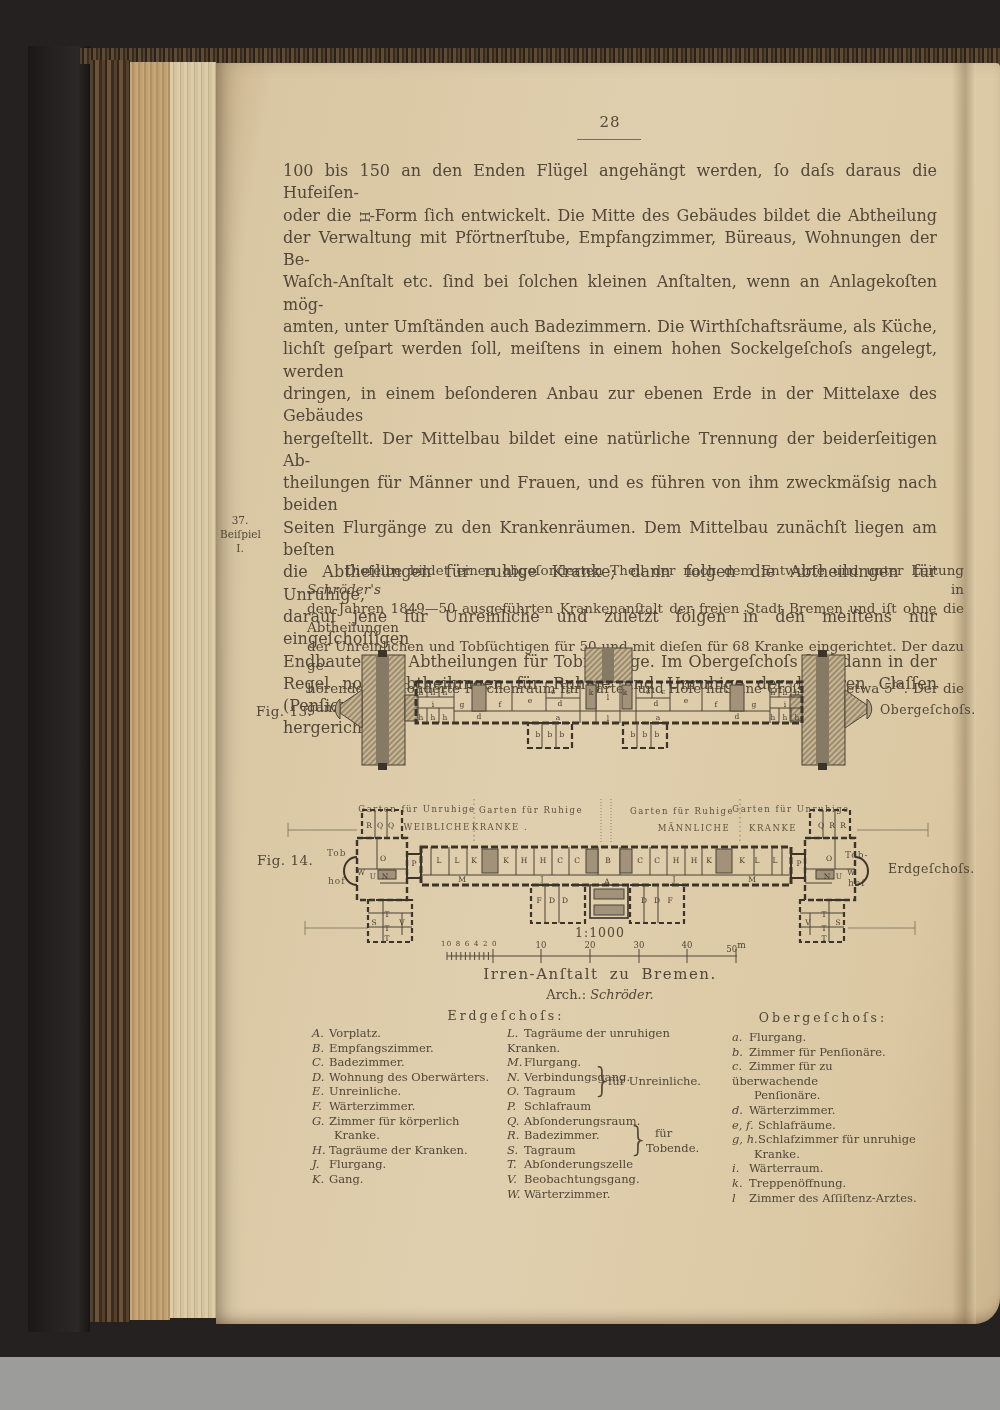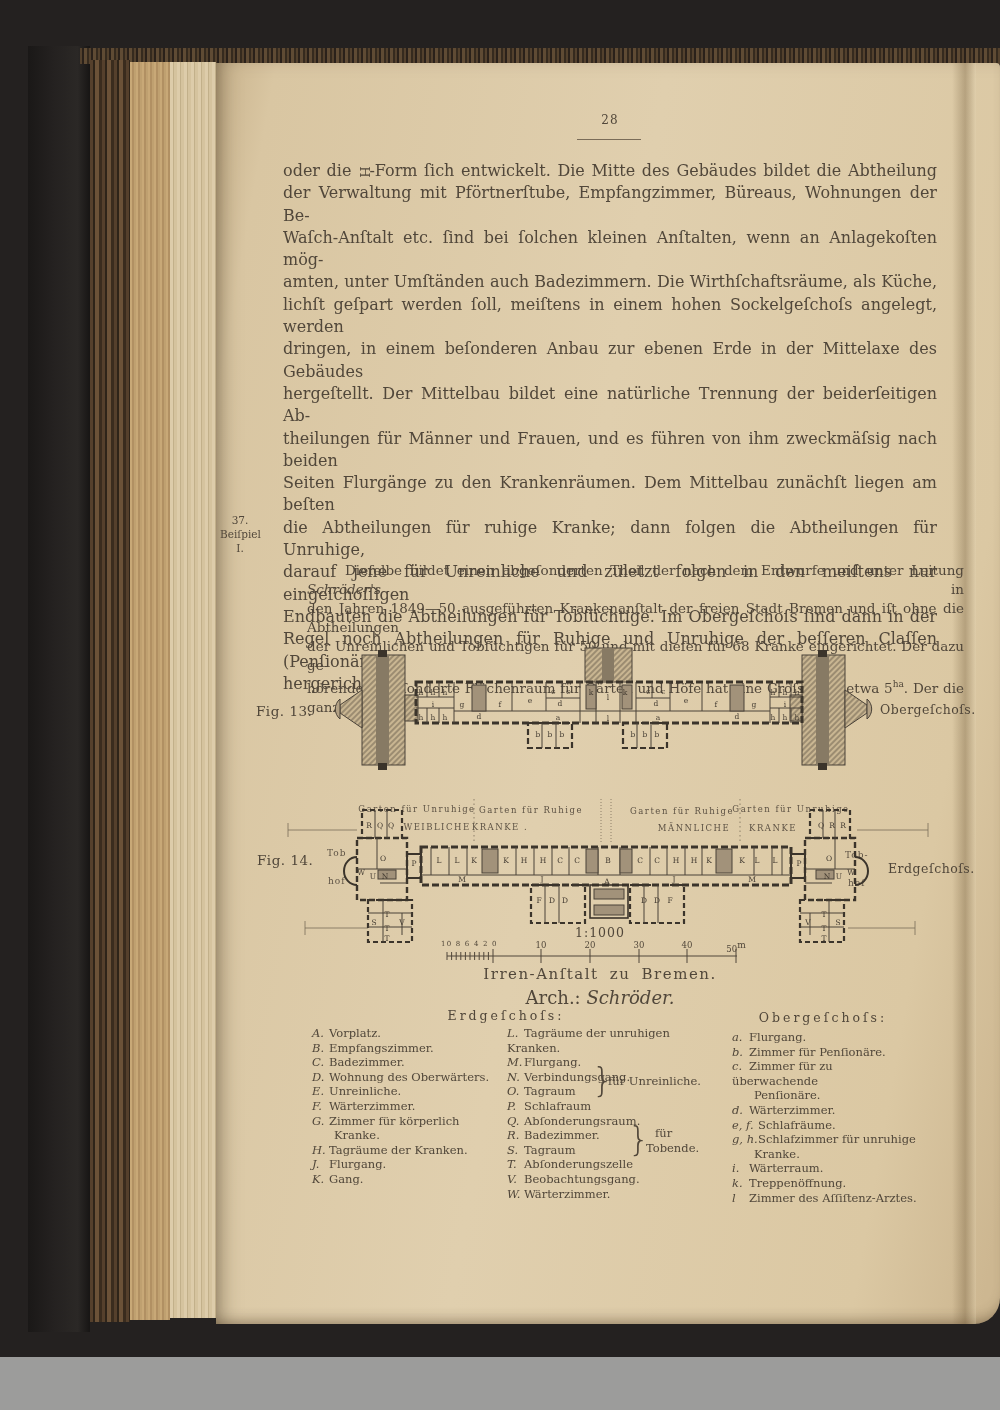--- a/index.html
+++ b/index.html
@@ -18,21 +18,21 @@
     background:repeating-linear-gradient(90deg,#ddccaa 0 3px,#c2b08a 3px 4px,#d5c39e 4px 7px);}
   .page{position:absolute;left:216px;top:63px;width:784px;height:1261px;
     background:linear-gradient(100deg,#c9b38d 0%,#d9c6a2 6%,#e0cfae 45%,#dbc8a3 85%,#cdb791 98%);
     border-bottom-right-radius:26px;border-top-right-radius:4px;
     box-shadow:inset 14px 0 22px -12px rgba(60,45,25,.55), inset 0 -10px 14px -8px rgba(80,60,35,.45);}
   .page-fold{position:absolute;left:952px;top:63px;width:24px;height:1261px;
     background:linear-gradient(90deg,rgba(120,95,60,0) 0%,rgba(110,88,55,.35) 55%,rgba(236,222,190,.25) 100%);}
   
   .ink{color:#51473a;}
   .pagenum{position:absolute;left:575px;top:113px;width:70px;text-align:center;
-    font-size:12px;letter-spacing:1px;}
+    font-size:15px;letter-spacing:1px;}
   .pagenum-rule{position:absolute;left:577px;top:139px;width:64px;height:1px;background:#7a6c58;}
   .para{position:absolute;}
   .p1{left:283px;top:160px;width:654px;font-size:16px;line-height:22.3px;}
   .p2{left:283px;top:516px;width:654px;font-size:16px;line-height:22.3px;}
   .p3{left:283px;top:561px;width:657px;font-size:13.5px;line-height:19px;margin-left:24px;}
   .jline{text-align:justify;text-align-last:justify;white-space:normal;}
   .jline.lastline{text-align-last:left;}
   .indent{text-indent:38px;}
   .hform{display:inline-block;transform:rotate(90deg);font-size:13px;line-height:10px;}
   .sup{font-size:9px;vertical-align:super;}
@@ -44,21 +44,21 @@
   .sidelabel{position:absolute;font-size:12.5px;letter-spacing:.5px;}
   .plan-svg{position:absolute;}
   .garden{position:absolute;font-size:8.5px;letter-spacing:1.5px;color:#5d5244;transform:translateX(-50%);white-space:nowrap;}
   .tob{position:absolute;font-size:9px;color:#5d5244;letter-spacing:1px;}
   
   .scale-ratio{position:absolute;left:540px;top:925px;width:120px;text-align:center;font-size:12.5px;letter-spacing:1px;}
   .scale-minor{position:absolute;left:441px;top:940px;font-size:7px;letter-spacing:1.2px;}
   .scale-major{position:absolute;top:940px;font-size:8.5px;transform:translateX(-50%);}
   .caption-title{position:absolute;left:450px;top:965px;width:300px;text-align:center;
     font-size:15px;letter-spacing:1.5px;word-spacing:5px;}
-  .caption-arch{position:absolute;left:450px;top:987px;width:300px;text-align:center;font-size:18px;}
+  .caption-arch{position:absolute;left:450px;top:987px;width:300px;text-align:center;font-size:13px;}
   
   .leg-header{position:absolute;font-size:12.5px;letter-spacing:3px;text-align:center;width:170px;}
   .leg-col{position:absolute;font-size:11.5px;line-height:14.6px;}
   .leg-col .lk{display:inline-block;min-width:17px;font-style:italic;}
   .leg-col .lk.wide{min-width:26px;}
   .leg-col .l2{padding-left:22px;}
   .brace{position:absolute;font-size:34px;font-weight:200;color:#51473a;font-family:"DejaVu Sans",sans-serif;}
   .brace-label{position:absolute;font-size:11.5px;color:#51473a;}
   
   .logo-bar{position:absolute;left:0;top:1357px;width:1000px;height:53px;background:#9c9c9b;}
@@ -79,20 +79,21 @@
   <div class="pagenum ink">28</div>
   <div class="pagenum-rule"></div>
 
   <div class="margin-note ink">
     <div>37.</div>
     <div>Beiſpiel</div>
     <div>I.</div>
   </div>
 
   <div class="para p1 ink">
+    <div class="jline">100 bis 150 an den Enden Flügel angehängt werden, ſo daſs daraus die Hufeiſen-</div>
     <div class="jline"><span>oder die </span><span class="hform">H</span><span>-Form ſich entwickelt.  Die Mitte des Gebäudes bildet die Abtheilung</span></div>
     <div class="jline">der Verwaltung mit Pförtnerſtube, Empfangzimmer, Büreaus, Wohnungen der Be-</div>
     <div class="jline">Waſch-Anſtalt etc. ſind bei ſolchen kleinen Anſtalten, wenn an Anlagekoſten mög-</div>
     <div class="jline">amten, unter Umſtänden auch Badezimmern.  Die Wirthſchaftsräume, als Küche,</div>
     <div class="jline">lichſt geſpart werden ſoll, meiſtens in einem hohen Sockelgeſchoſs angelegt, werden</div>
     <div class="jline">dringen, in einem beſonderen Anbau zur ebenen Erde in der Mittelaxe des Gebäudes</div>
     <div class="jline">hergeſtellt.  Der Mittelbau bildet eine natürliche Trennung der beiderſeitigen Ab-</div>
     <div class="jline">theilungen für Männer und Frauen, und es führen von ihm zweckmäſsig nach beiden</div>
     <div class="jline">Seiten Flurgänge zu den Krankenräumen.  Dem Mittelbau zunächſt liegen am beſten</div>
     <div class="jline">die Abtheilungen für ruhige Kranke; dann folgen die Abtheilungen für Unruhige,</div>

